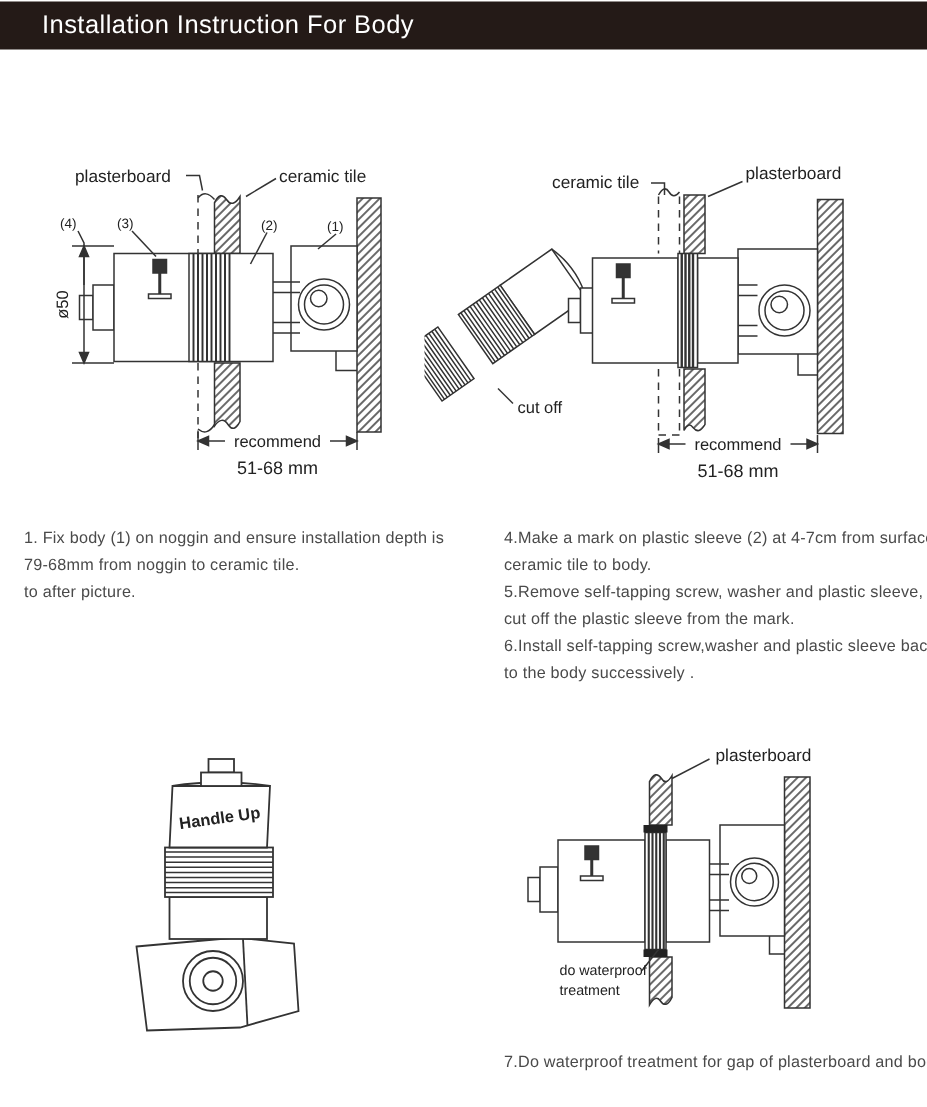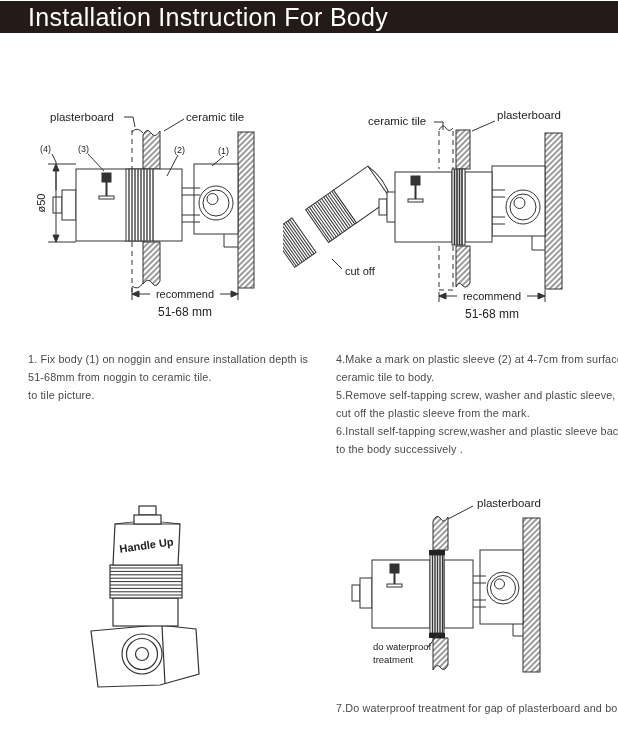--- a/index.html
+++ b/index.html
@@ -1,19 +1,19 @@
 <!DOCTYPE html>
 <html><head>
 <meta charset="utf-8">
 <style>
   html,body{margin:0;padding:0;background:#e8e8e8;}
   #page{position:relative;width:618px;height:738px;background:#ffffff;overflow:hidden;
         font-family:"Liberation Sans",sans-serif;}
   .header{position:absolute;left:0;top:1px;width:618px;height:32px;background:#241a17;
-          color:#ffffff;font-size:25px;line-height:32px;padding-left:28px;
+          color:#ffffff;font-size:17px;line-height:32px;padding-left:28px;
           box-sizing:border-box;letter-spacing:0.3px;}
   .diag{position:absolute;}
   .instr{position:absolute;font-size:10.8px;line-height:18px;color:#4a4a4a;
          letter-spacing:0.15px;white-space:nowrap;}
   .instr div{height:18px;}
   svg text{font-family:"Liberation Sans",sans-serif;}
 </style>
 </head>
 <body>
 
@@ -249,24 +249,24 @@
         <path d="M100,171 L111,157"></path>
       </g>
     </g>
     <g fill="#222" stroke="none">
       <text x="149" y="31" font-size="11.5">plasterboard</text>
       <text x="45" y="174" font-size="9.5">do waterproof</text>
       <text x="45" y="187" font-size="9.5">treatment</text>
     </g>
   </svg>
 
-  <div class="instr" style="left:28px;top:350px">
+  <div class="instr" style="left:16px;top:350px">
     <div>1. Fix body (1) on noggin and ensure installation depth is</div>
-    <div>51-68mm from noggin to ceramic tile.</div>
-    <div>to tile picture.</div>
+    <div>79-68mm from noggin to ceramic tile.</div>
+    <div>to after picture.</div>
   </div>
 
   <div class="instr" style="left:336px;top:350px">
     <div>4.Make a mark on plastic sleeve (2) at 4-7cm from surface of</div>
     <div>ceramic tile to body.</div>
     <div>5.Remove self-tapping screw, washer and plastic sleeve, and</div>
     <div>cut off the plastic sleeve from the mark.</div>
     <div>6.Install self-tapping screw,washer and  plastic sleeve back</div>
     <div>to the body successively .</div>
   </div>

